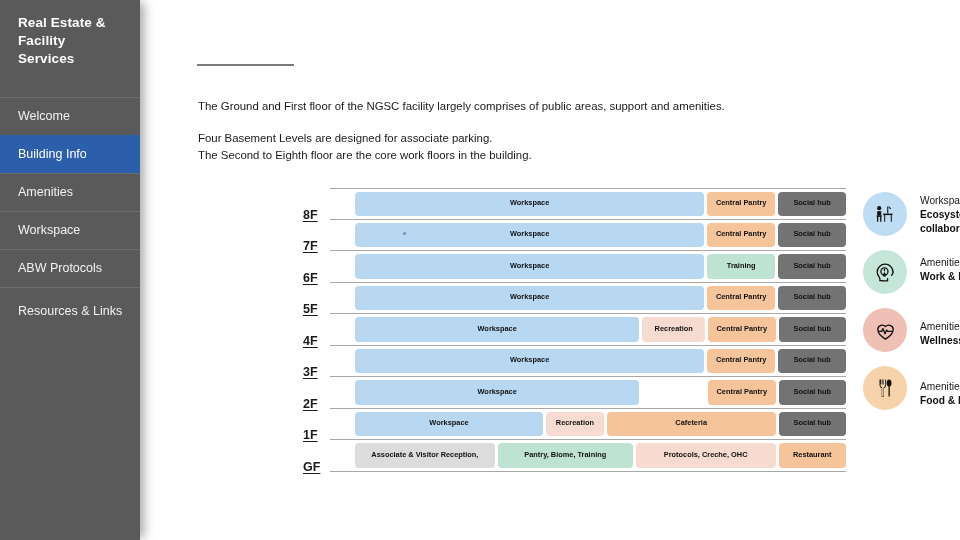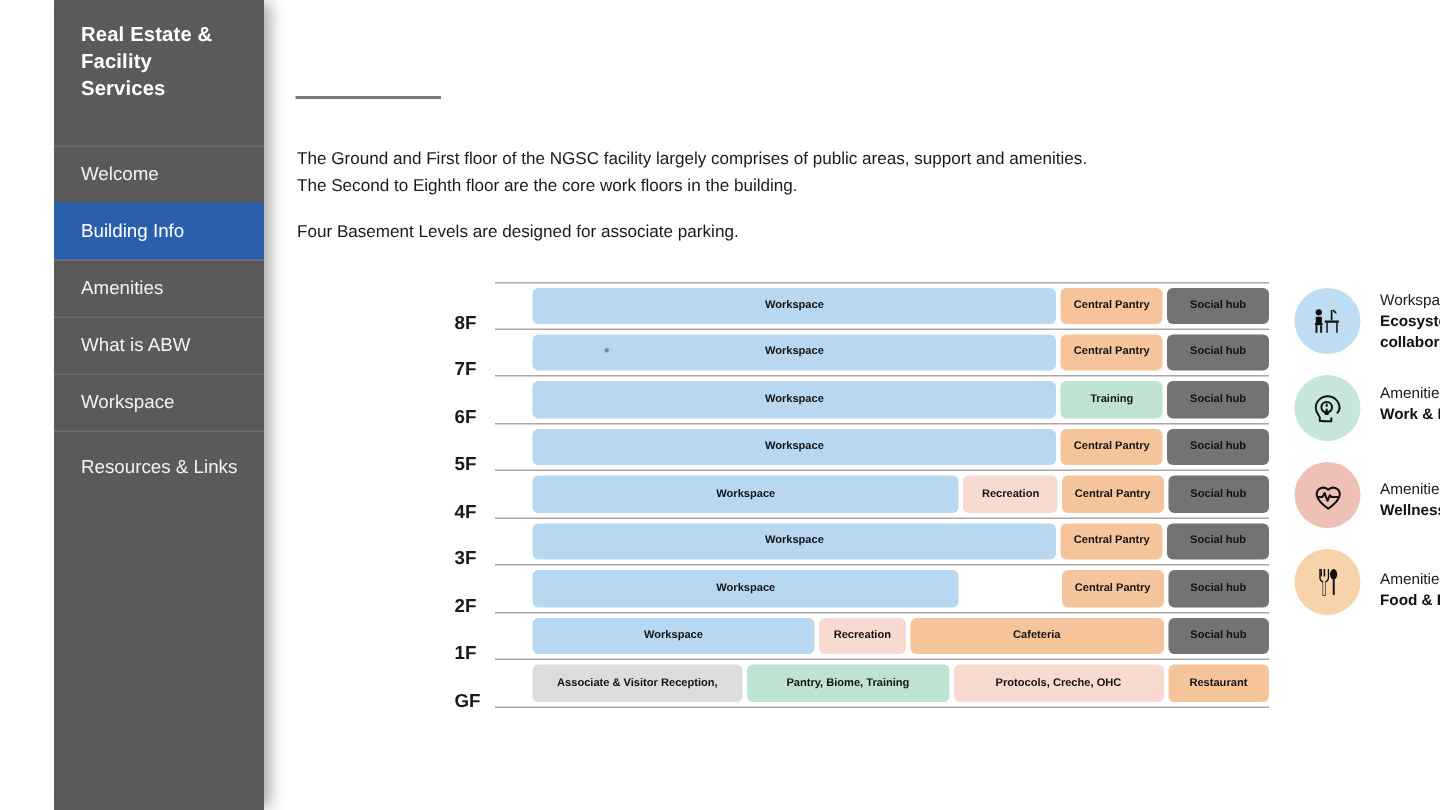--- a/index.html
+++ b/index.html
@@ -11,21 +11,20 @@
   }
   #app { position: relative; width: 960px; height: 540px; background:#fff; }
 
   
   #sidebar {
     position: absolute; left: 0; top: 0;
     width: 140px; height: 540px;
     background: #5a5a5a;
     box-shadow: 6px 0 10px -2px rgba(0,0,0,0.35);
     z-index: 5;
-    margin-left: 36px;
   }
   #sidebar-brand {
     color: #ffffff;
     font-size: 13.5px; font-weight: bold; line-height: 1.35;
     padding: 14px 16px 0 18px;
     letter-spacing: 0.1px;
   }
   #nav { margin-top: 28px; }
   .nav-item {
     position: relative;
@@ -58,21 +57,21 @@
   .intro-line b { font-weight: normal; }
   #intro-para2 { margin-top: 14px; }
 
   
   #stack { position:absolute; left: 190px; top: 188px; width: 516px; }
   .floor-row { position: relative; height: 31.5px; border-bottom: 1.3px solid #a8a8a8; }
   .floor-row:first-child { border-top: 1.3px solid #a8a8a8; }
   .floor-label {
     position:absolute; left: -27px; bottom: -3px;
     font-size: 12.5px; font-weight: bold; color:#1a1a1a;
-    text-underline-offset: 2px;
+    text-decoration: underline; text-underline-offset: 2px;
   }
   .blocks { position:absolute; left: 25px; right: 0; top: 3px; bottom: 3px; display:flex; gap: 3px; }
   .blk {
     display:flex; align-items:center; justify-content:center;
     border-radius: 4px;
     font-size: 7.4px; font-weight: bold; color:#111;
     text-align:center; line-height:1.15;
     white-space: nowrap; overflow: hidden;
   }
   .blk.c-workspace { background:#B8D8F2; }
@@ -122,44 +121,44 @@
         <div class="nav-item">
           <span>Welcome</span>
         </div>
         <div class="nav-item active">
           <span>Building Info</span>
         </div>
         <div class="nav-item">
           <span>Amenities</span>
         </div>
         <div class="nav-item">
-          <span>What is ABW</span>
+          <span>Workspace</span>
         </div>
         <div class="nav-item">
-          <span>Workspace</span>
+          <span>ABW Protocols</span>
         </div>
         <div class="nav-item two-line">
           <span>Resources &amp; Links</span>
         </div>
       </div>
   </div>
 
   <div id="main">
 
     <div id="title-rule"></div>
 
     <div id="intro">
       <div class="intro-line">
         <b>The Ground and First floor</b><span> of the NGSC facility largely comprises of public areas, support and amenities.</span>
       </div>
+      <div class="intro-line" id="intro-para2">
+        <b>Four Basement Levels</b><span> are designed for associate parking.</span>
+      </div>
       <div class="intro-line">
         <b>The Second to Eighth floor</b><span> are the core work floors in the building.</span>
-      </div>
-      <div class="intro-line" id="intro-para2">
-        <b>Four Basement Levels</b><span> are designed for associate parking.</span>
       </div>
     </div>
 
     <div id="stack">
         <div class="floor-row">
           <div class="floor-label">8F</div>
           <div class="blocks">
             <div class="blk c-workspace" style="flex: 72 1 0px;">Workspace</div>
             <div class="blk c-pantry" style="flex: 14 1 0px;">Central Pantry</div>
             <div class="blk c-social" style="flex: 14 1 0px;">Social hub</div>

